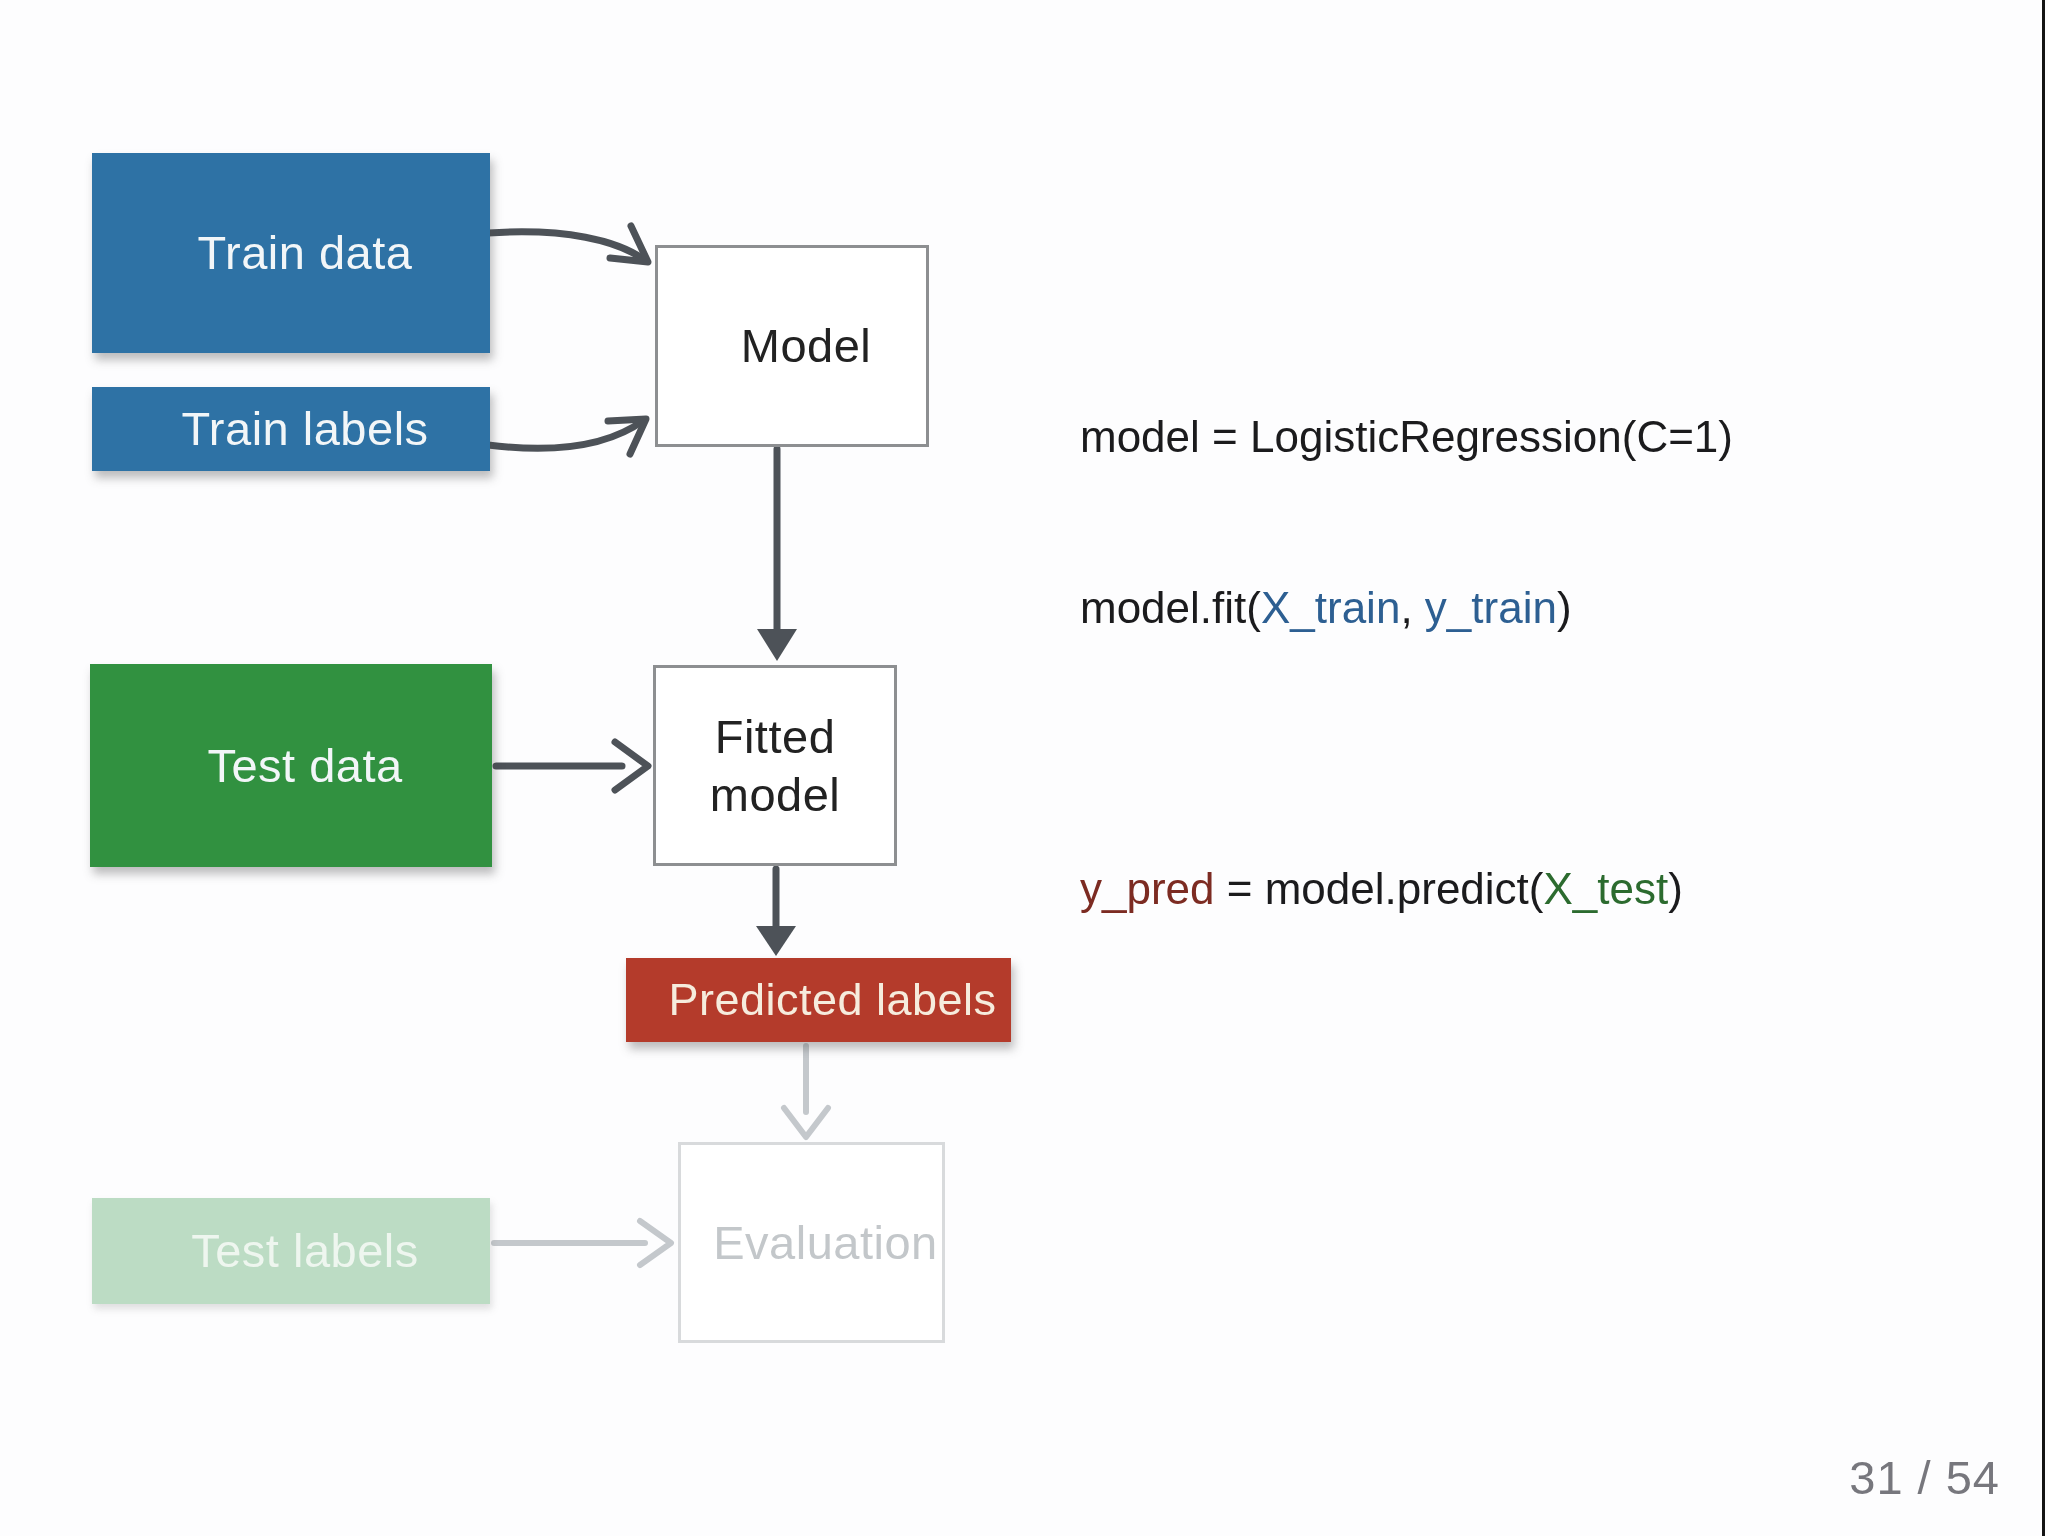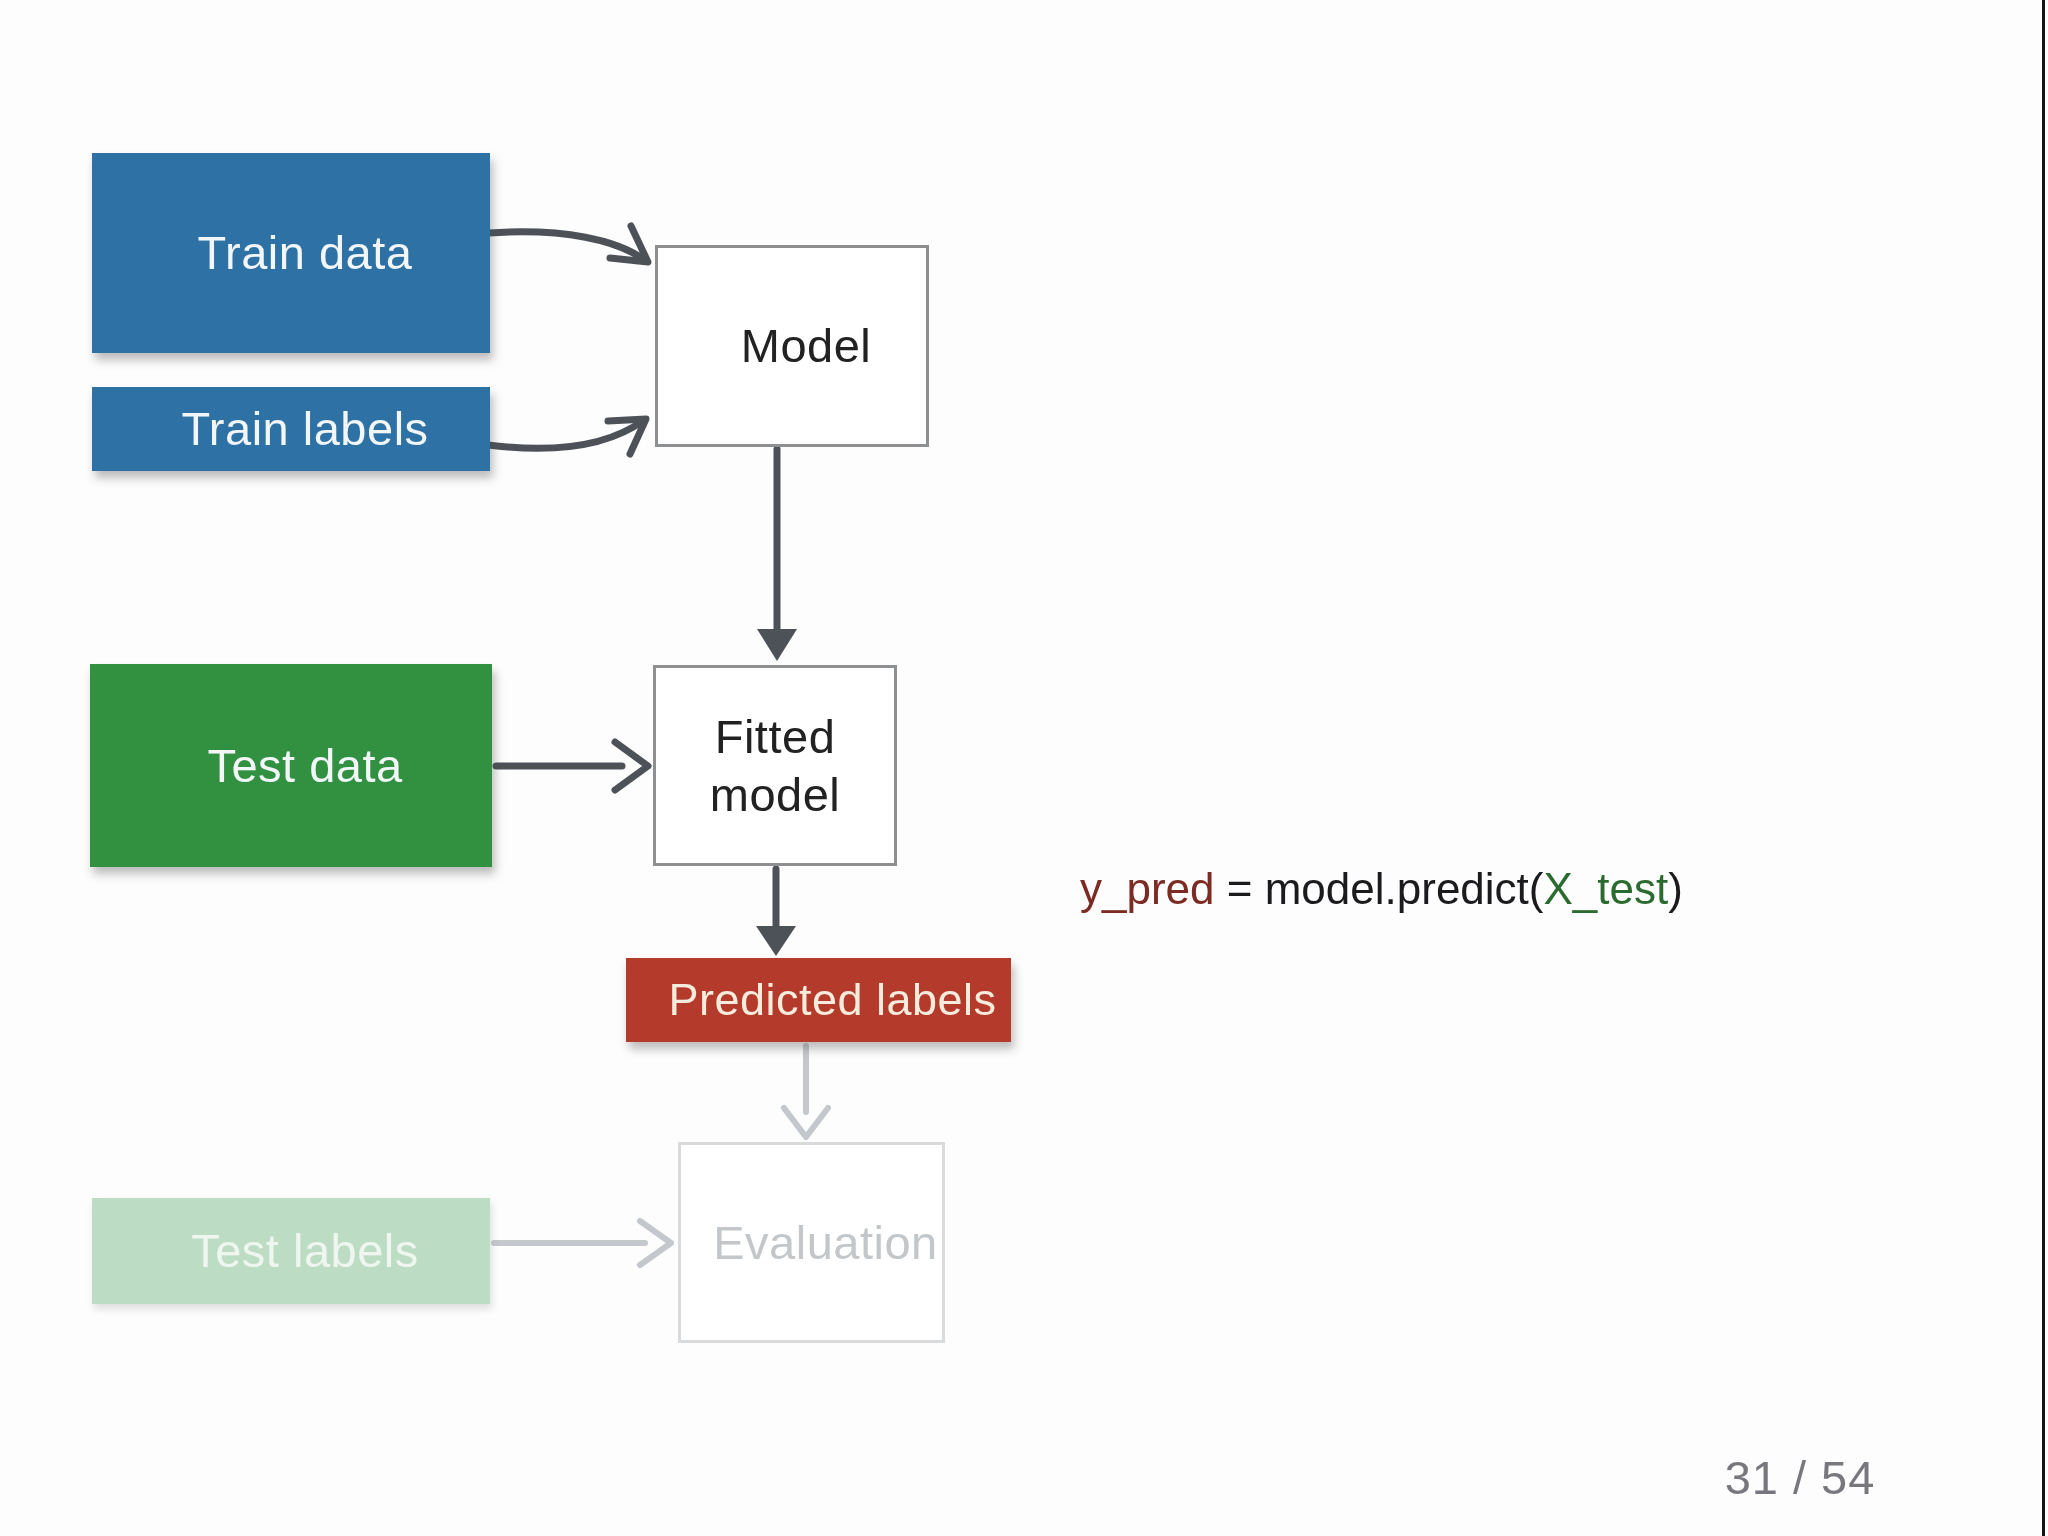--- a/index.html
+++ b/index.html
@@ -66,21 +66,21 @@
   }
   .code-fit{left:1080px;top:294px;}
   .code-predict{left:1080px;top:746px;}
   .tok-ink{color:var(--code-ink);}
   .tok-blue{color:var(--code-blue);}
   .tok-maroon{color:var(--code-maroon);}
   .tok-green{color:var(--code-green);}
 
   .page-number{
     position:absolute;left:1600px;top:1450px;width:400px;
-    text-align:center;
+    text-align:right;
     font-size:47px;color:var(--page-number-color);
     letter-spacing:1px;
   }
   .edge-line{
     position:absolute;left:2042px;top:0;width:3px;height:1536px;
     background:var(--edge-line);
   }
 </style>
 </head>
 <body>
@@ -136,20 +136,24 @@
   </div>
 
   <div class="box pale test-labels">
     <span>Test labels</span>
   </div>
 
   <div class="box outline-faded evaluation-box">
     <span>Evaluation</span>
   </div>
 
+  <div class="code code-fit">
+    <div class="code-line"><span class="tok-ink">model = LogisticRegression(C=1)</span></div>
+    <div class="code-line"><span class="tok-ink">model.fit(</span><span class="tok-blue">X_train</span><span class="tok-ink">, </span><span class="tok-blue">y_train</span><span class="tok-ink">)</span></div>
+  </div>
 
   <div class="code code-predict">
     <div class="code-line"><span class="tok-maroon">y_pred</span><span class="tok-ink"> = model.predict(</span><span class="tok-green">X_test</span><span class="tok-ink">)</span></div>
   </div>
 
   <div class="page-number">31 / 54</div>
 
   <div class="edge-line"></div>
 
 </div>

